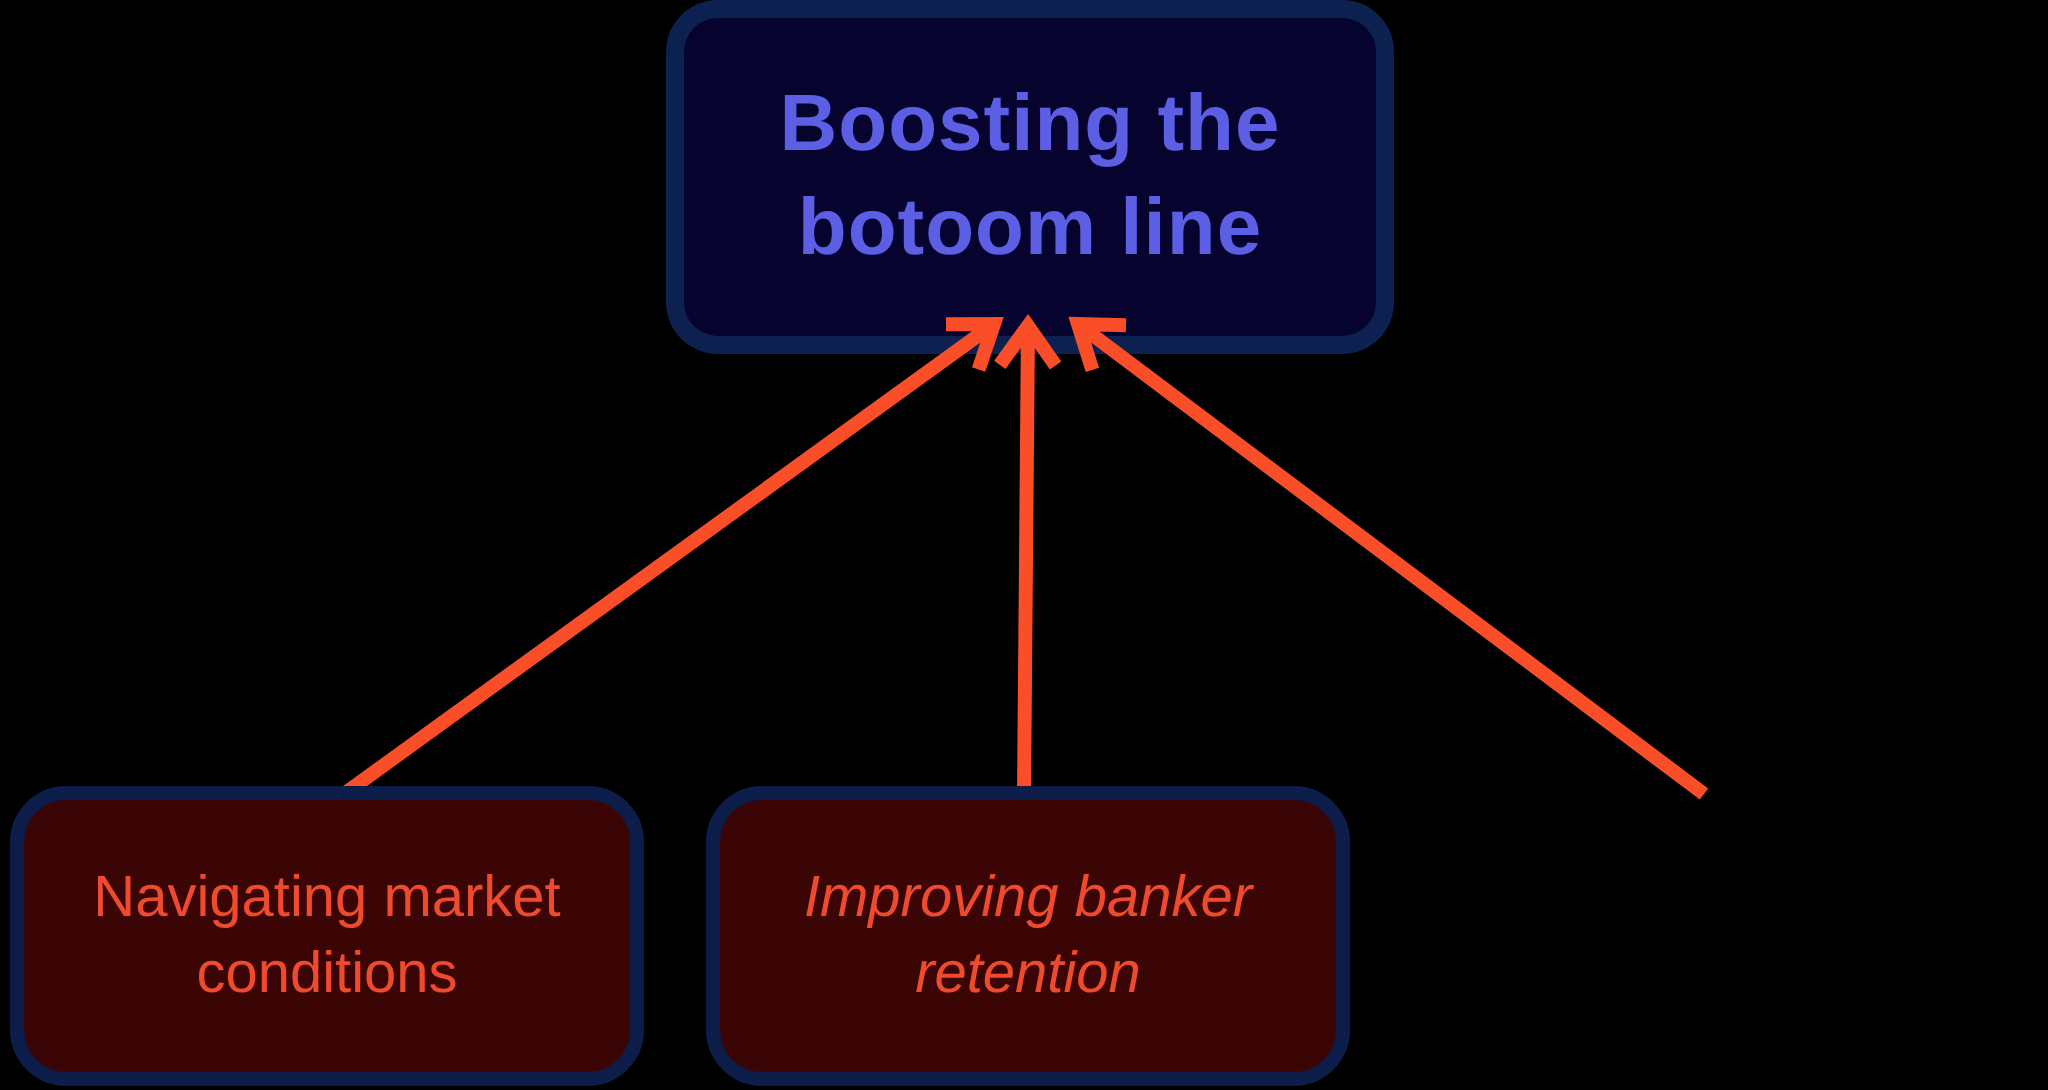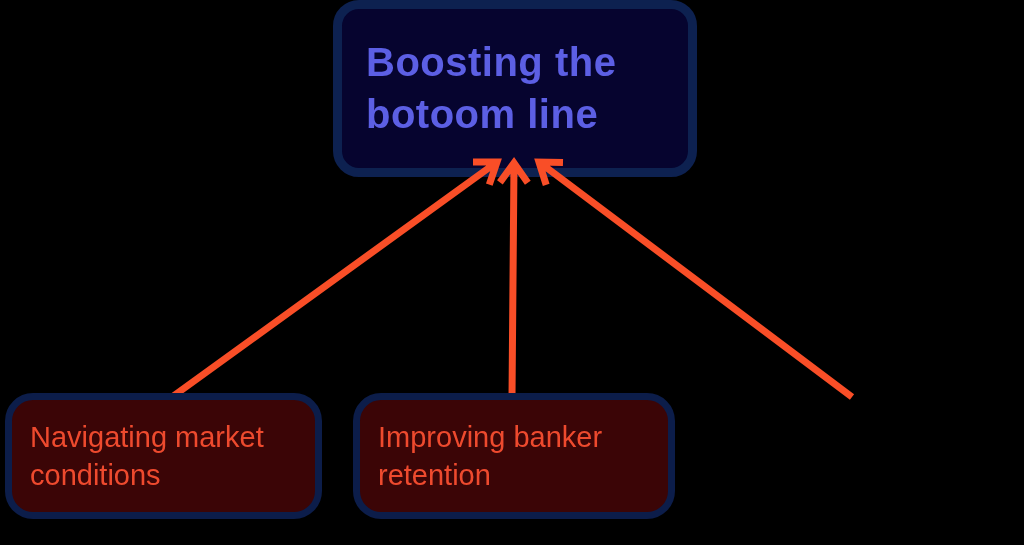--- a/index.html
+++ b/index.html
@@ -21,50 +21,51 @@
     background: var(--background);
     overflow: hidden;
     font-family: "Liberation Sans", sans-serif;
   }
   .node {
     position: absolute;
     box-sizing: border-box;
     display: flex;
     align-items: center;
     justify-content: center;
+    text-align: center;
   }
   .top-node {
     left: 333px;
     top: 0;
     width: 364px;
     height: 177px;
     background: var(--top-fill);
     border: 9px solid var(--top-border);
     border-radius: 26px;
     color: var(--title-color);
     font-size: 40px;
     font-weight: 800;
     line-height: 1.28;
     letter-spacing: 0.5px;
     padding: 0 24px;
   }
   .bottom-node {
     top: 393px;
-    height: 126px;
+    height: 150px;
     background: var(--node-fill);
     border: 7px solid var(--node-border);
     border-radius: 28px;
     color: var(--node-text);
     font-size: 29px;
     font-weight: 400;
     line-height: 1.32;
     padding: 0 18px;
   }
   #node-left   { left: 5px;   width: 317px; }
-  #node-middle { left: 353px; width: 322px; }
+  #node-middle { left: 353px; width: 322px; font-style: italic; }
   #node-right  { left: 703px; width: 319px; }
   .arrow-layer {
     position: absolute;
     left: 0; top: 0;
     width: 1024px;
     height: 545px;
     pointer-events: none;
   }
 </style>
 </head>

